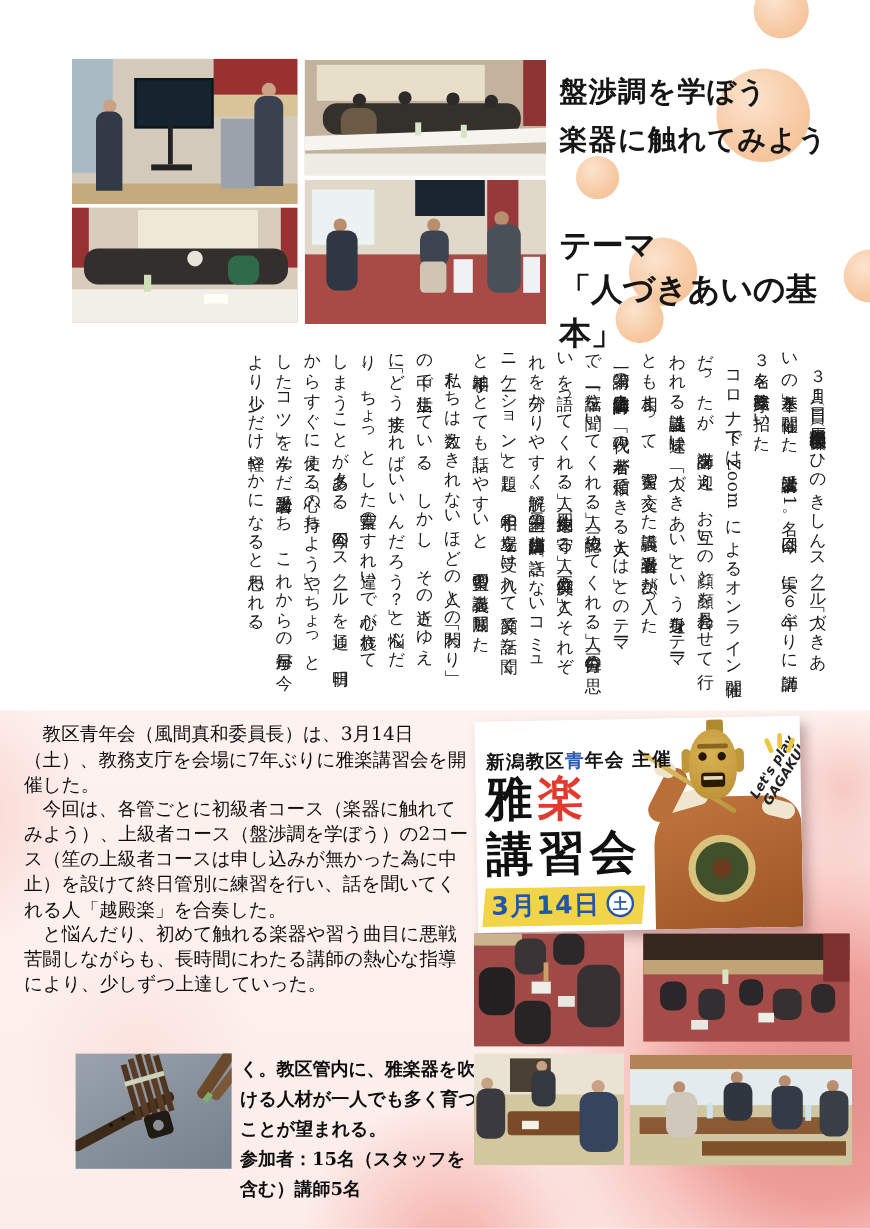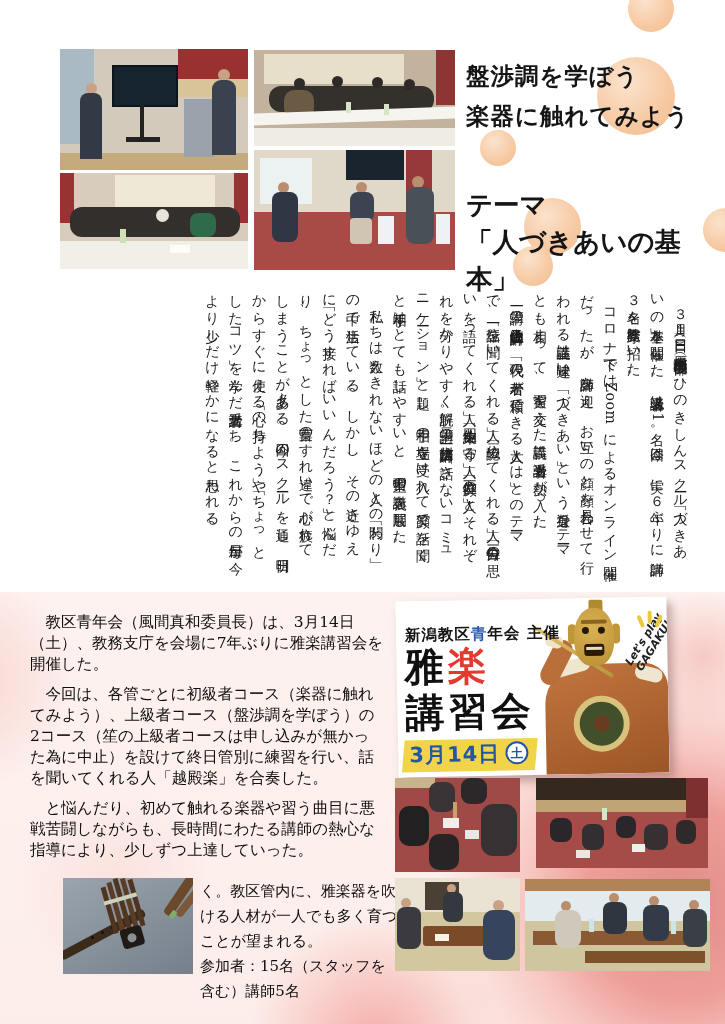--- a/index.html
+++ b/index.html
@@ -19,23 +19,23 @@
   .vtext p{margin:0;text-indent:1em;}
   .bottom{position:absolute;left:0;top:592px;width:725px;height:432px;
      background:
       radial-gradient(circle 240px at 94% 72%, #e08c89 0%, #ee9e99 40%, rgba(246,186,180,.75) 65%, rgba(253,240,237,0) 100%),
       radial-gradient(circle 170px at 52% 104%, rgba(244,170,164,.95) 0%, rgba(253,240,237,0) 75%),
       radial-gradient(circle 150px at -5% 20%, rgba(249,210,205,.95) 0%, rgba(253,242,240,0) 75%),
       radial-gradient(circle 90px at 97% 15%, rgba(246,196,190,.9) 0%, rgba(253,242,240,0) 75%),
       radial-gradient(circle 130px at 16% 68%, rgba(250,222,218,.8) 0%, rgba(253,242,240,0) 75%),
       linear-gradient(#fdf2ef,#fcedea);}
   .btext{position:absolute;left:20px;top:10px;width:374px;font-size:15.5px;line-height:20.8px;color:#0e0e0e;}
-  .btext p{margin:10px;text-indent:1em;}
+  .btext p{margin:0;text-indent:1em;}
   .cont{position:absolute;left:200px;top:287px;width:198px;font-size:15px;line-height:25px;color:#0e0e0e;}
-  .cont p{margin:0;}
+  .cont p{margin:0;font-weight:bold;}
   .poster{position:absolute;left:397px;top:7px;width:271px;height:176px;background:#ffffff;
         transform:rotate(-1.1deg);box-shadow:5px 6px 10px rgba(140,95,95,.5);overflow:hidden;}
   .org{position:absolute;left:9px;top:24px;font-weight:900;font-size:15.5px;letter-spacing:1px;color:#141414;}
   .org .blue{color:#2b5ab0;}
   .ptitle{position:absolute;left:8px;font-weight:900;font-size:39px;line-height:44px;letter-spacing:4px;color:#101010;}
   .ptitle .red{color:#e23a2e;}
   .dateband{position:absolute;left:5px;top:139px;background:#f2d44a;padding:1px 8px 3px 6px;transform:skewX(-6deg);}
   .dtext{color:#2456a8;font-weight:900;font-size:21px;letter-spacing:1px;display:inline-block;transform:skewX(6deg);}
   .daycircle{display:inline-block;width:19px;height:19px;border:2.5px solid #2456a8;border-radius:50%;
         color:#2456a8;font-size:12.5px;font-weight:900;line-height:19px;text-align:center;

